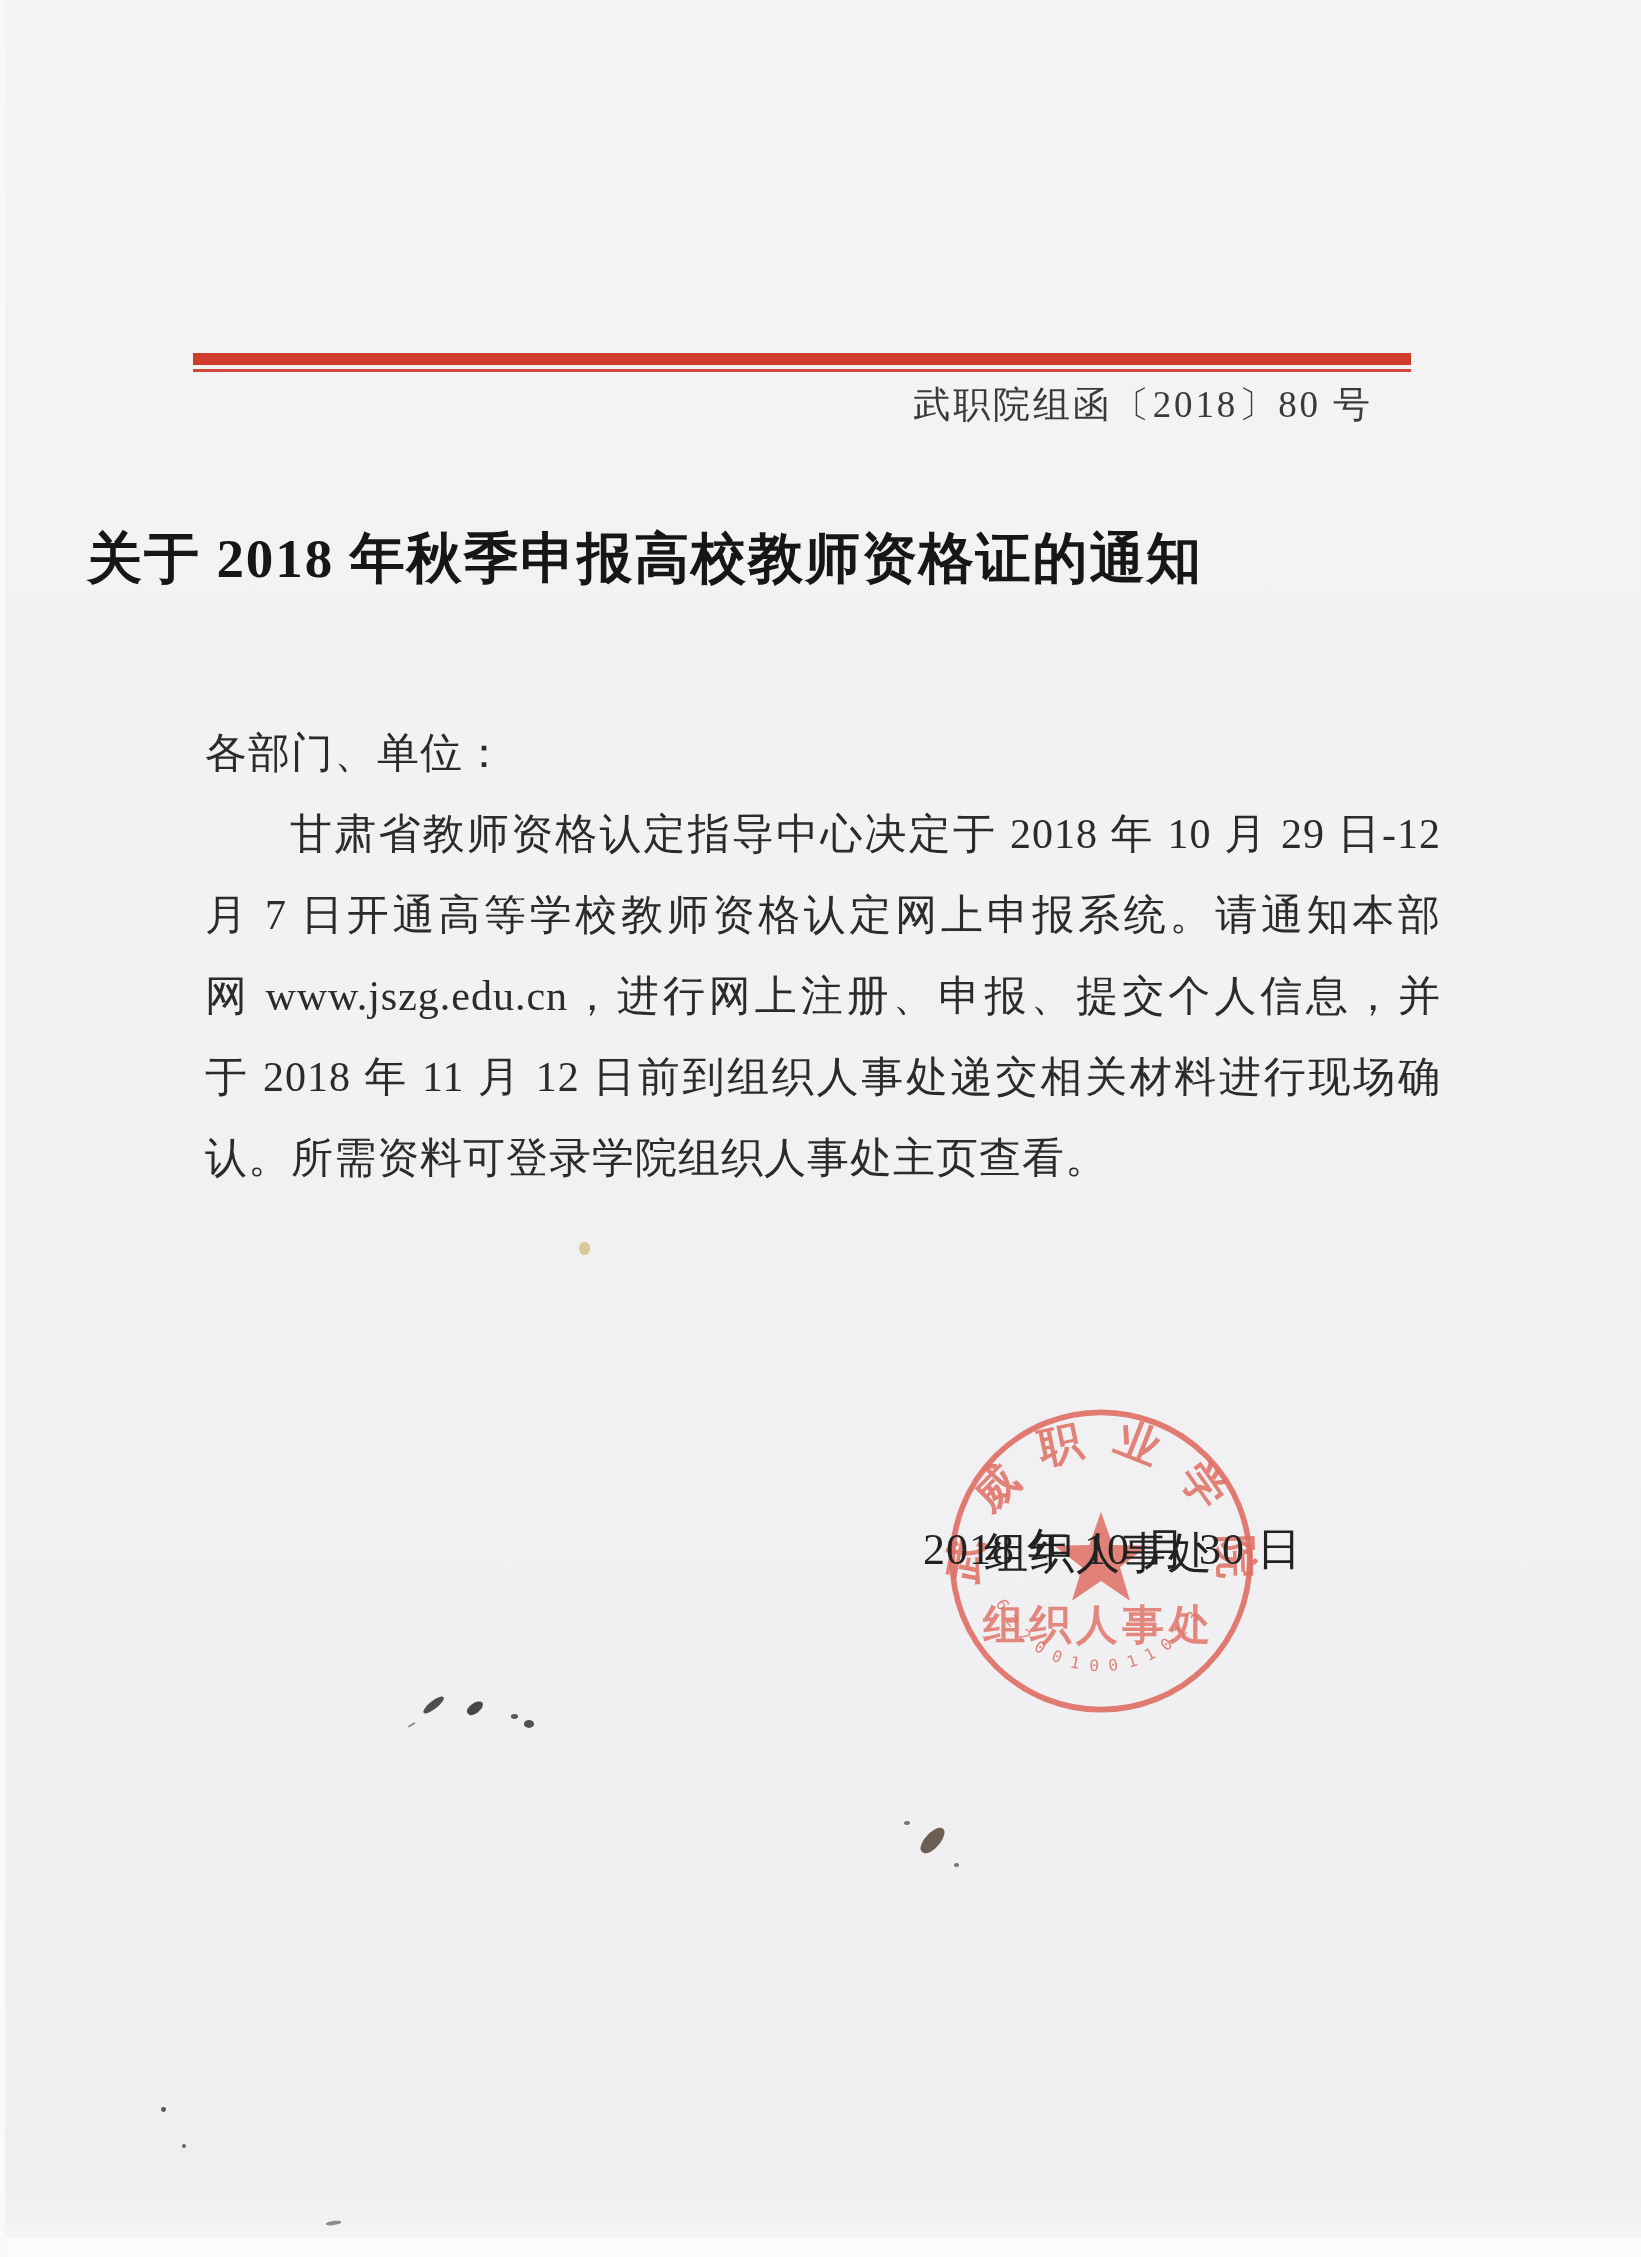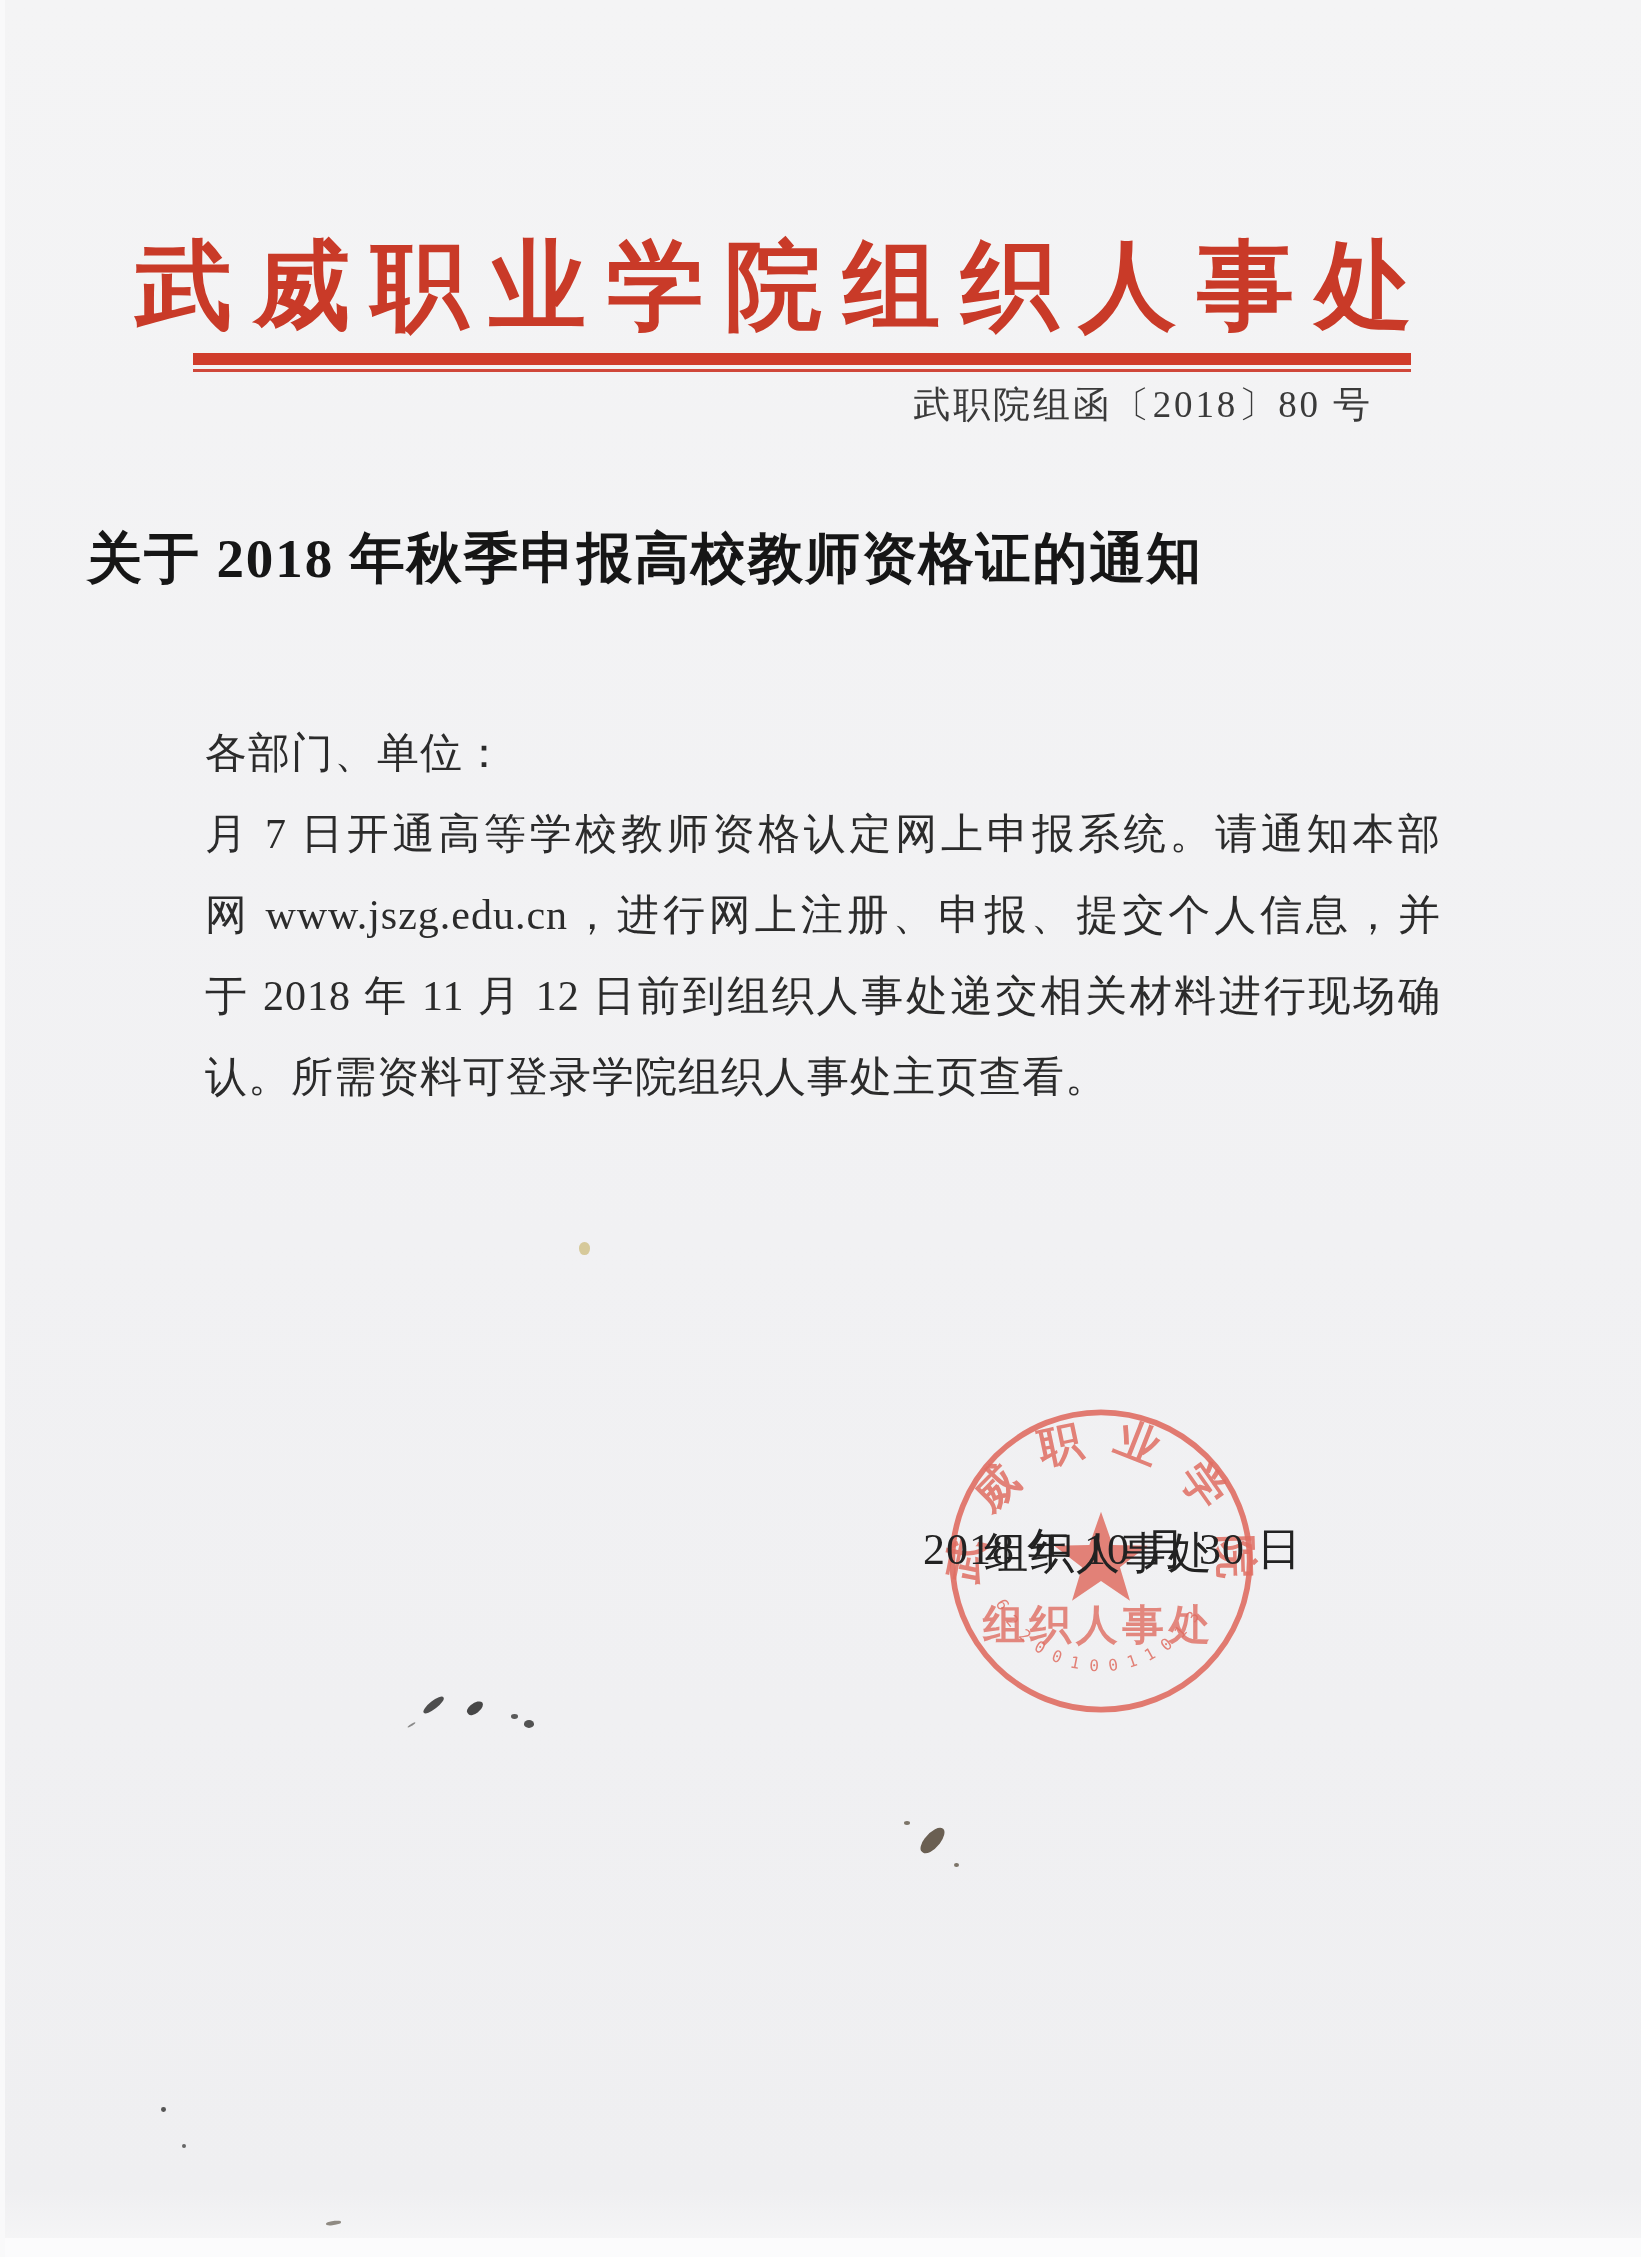--- a/index.html
+++ b/index.html
@@ -69,31 +69,31 @@
   .s11{left:182px;top:2144px;width:3.9px;height:3.9px;background:#666;}
   .s12{left:326px;top:2221px;width:15.4px;height:3.9px;background:#8f8a82;transform:rotate(-8deg);border-radius:40%;}
   .bottom-strip{position:absolute;left:0;top:2238px;width:1641px;height:19.3px;background:#fbfbfc;}
   .left-strip{position:absolute;left:0;top:0;width:4.8px;height:2257px;background:#f9f9fa;}
 </style>
 </head>
 <body>
 
 <div class="page">
 
-  <div class="letterhead">武威职业学院组织人事处</div>
 
   <div class="rule-thick"></div>
   <div class="rule-thin"></div>
 
   <div class="doc-number">武职院组函〔2018〕80 号</div>
 
   <div class="notice-title">关于 2018 年秋季申报高校教师资格证的通知</div>
 
   <div class="body-block">
     <div class="body-line plain">各部门、单位：</div>
+    <div class="body-line indent">甘肃省教师资格认定指导中心决定于 2018 年 10 月 29 日-12</div>
     <div class="body-line">月 7 日开通高等学校教师资格认定网上申报系统。请通知本部</div>
     <div class="body-line">网 www.jszg.edu.cn，进行网上注册、申报、提交个人信息，并</div>
     <div class="body-line">于 2018 年 11 月 12 日前到组织人事处递交相关材料进行现场确</div>
     <div class="body-line plain">认。所需资料可登录学院组织人事处主页查看。</div>
   </div>
 
   <svg class="stamp" viewBox="0 0 340 340" aria-hidden="true">
     <defs>
       <path id="arcTop" d="M 47,215 A 127,127 0 1 1 293,215" fill="none"></path>
       <path id="arcBottom" d="M 55,205 A 122,122 0 0 0 285,205" fill="none"></path>

